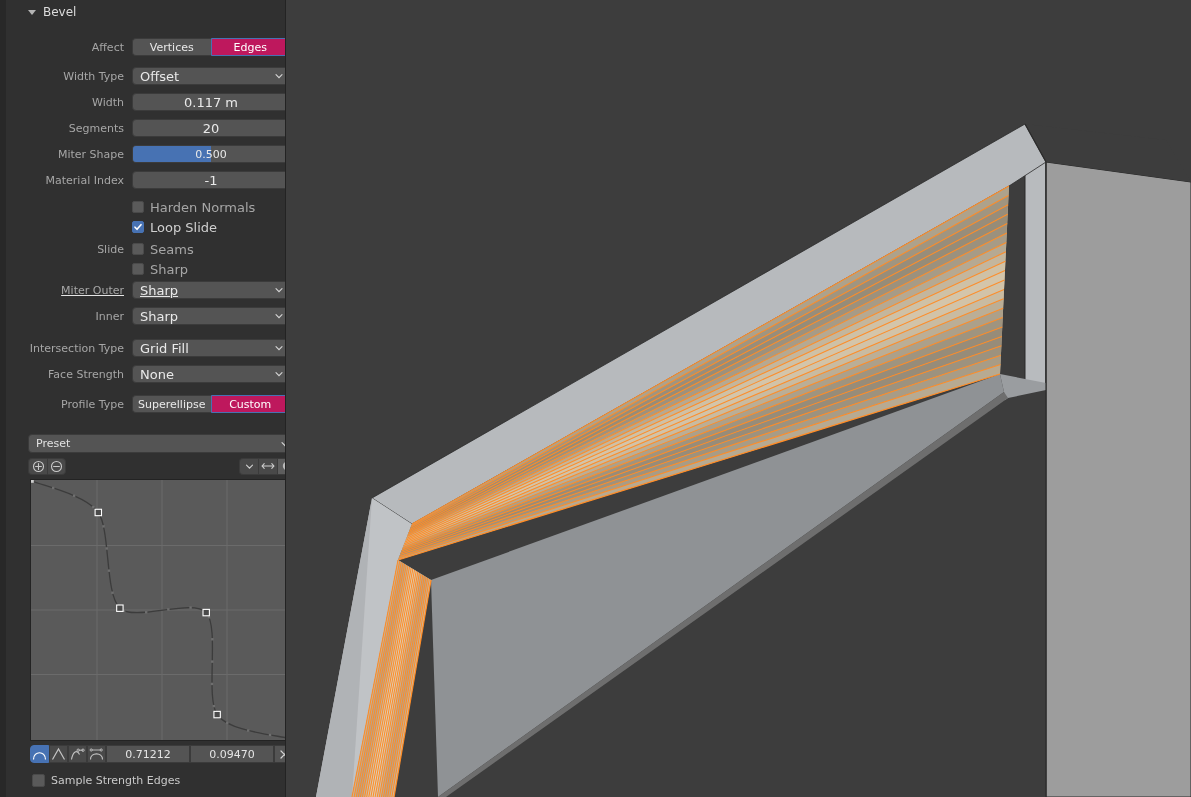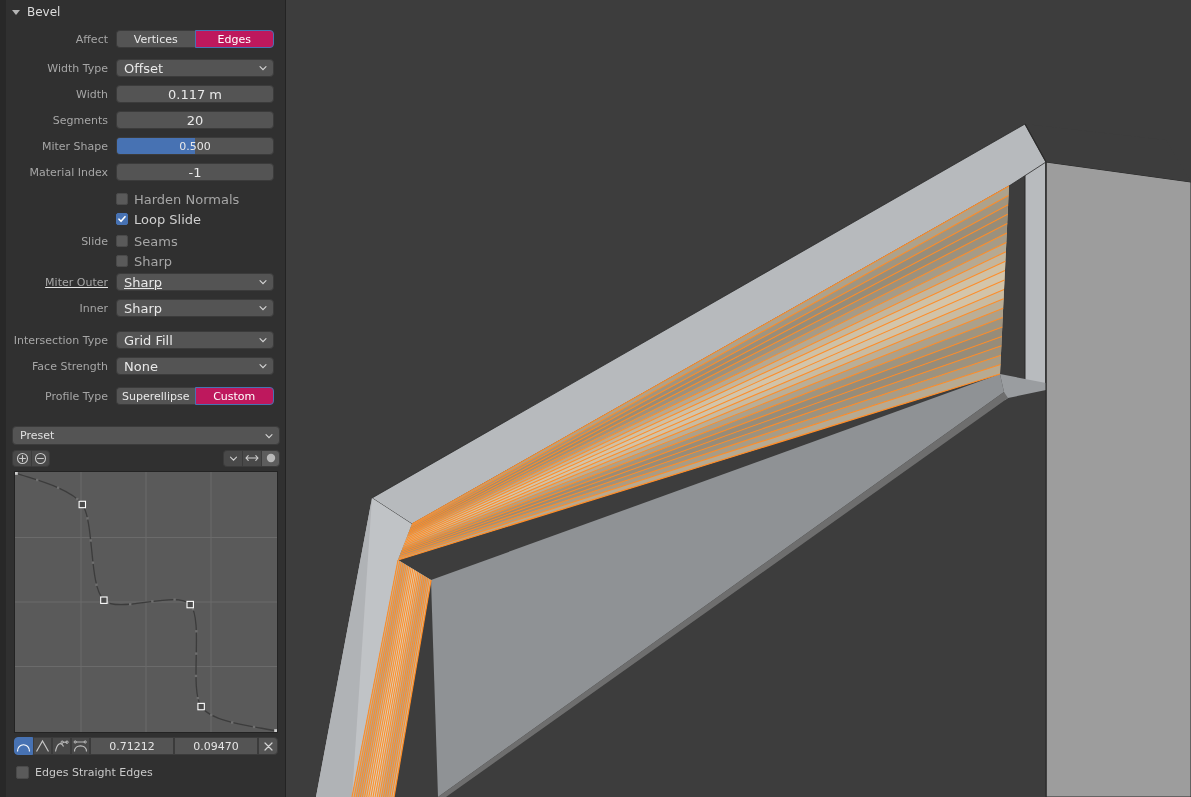--- a/index.html
+++ b/index.html
@@ -26,21 +26,21 @@
     background:#303030;
     border-right:1px solid #232323;
     box-sizing:border-box;
     overflow:hidden;
   }
   #panel-scroll-gutter{
     position:absolute;left:0;top:0;width:6px;height:797px;
     background:#282828;
   }
   #panel-inner{
-    position:absolute;left:6px;top:0;width:280px;height:797px;
+    position:absolute;left:22px;top:0;width:280px;height:797px;
     background:#303030;
   }
 
   .panel-header{
     height:24px;display:flex;align-items:center;
     padding-left:6px;gap:7px;
     background:#303030;
   }
   .tri{
     width:0;height:0;border-left:4px solid transparent;border-right:4px solid transparent;
@@ -293,21 +293,21 @@
 
   <div id="panel">
     <div id="panel-scroll-gutter"></div>
     <div id="panel-inner">
 
       <div class="panel-header">
         <span class="tri"></span>
         <span class="ttl">Bevel</span>
       </div>
 
-      <div class="row" style="margin-top:4px;">
+      <div class="row" style="margin-top:12px;">
         <div class="lbl">Affect</div>
         <div class="toggle-pair">
           <div class="toggle">Vertices</div>
           <div class="toggle on">Edges</div>
         </div>
       </div>
 
       <div class="row" style="margin-top:7px;">
         <div class="lbl">Width Type</div>
         <div class="field dropdown">
@@ -556,18 +556,18 @@
         </div>
         <div class="xbtn">
           <svg width="11" height="11" viewBox="0 0 11 11">
               <path d="M2 2 L9 9 M9 2 L2 9" stroke="#d4d4d4" stroke-width="1.2" stroke-linecap="round"></path>
             </svg>
         </div>
       </div>
 
       <div class="bottom-chk" style="margin-top:6px;">
         <div class="chkbox"></div>
-        <span class="chktext">Edges Straight Edges</span>
+        <span class="chktext">Sample Strength Edges</span>
       </div>
 
     </div>
   </div>
 </div>
 
 </body></html>

